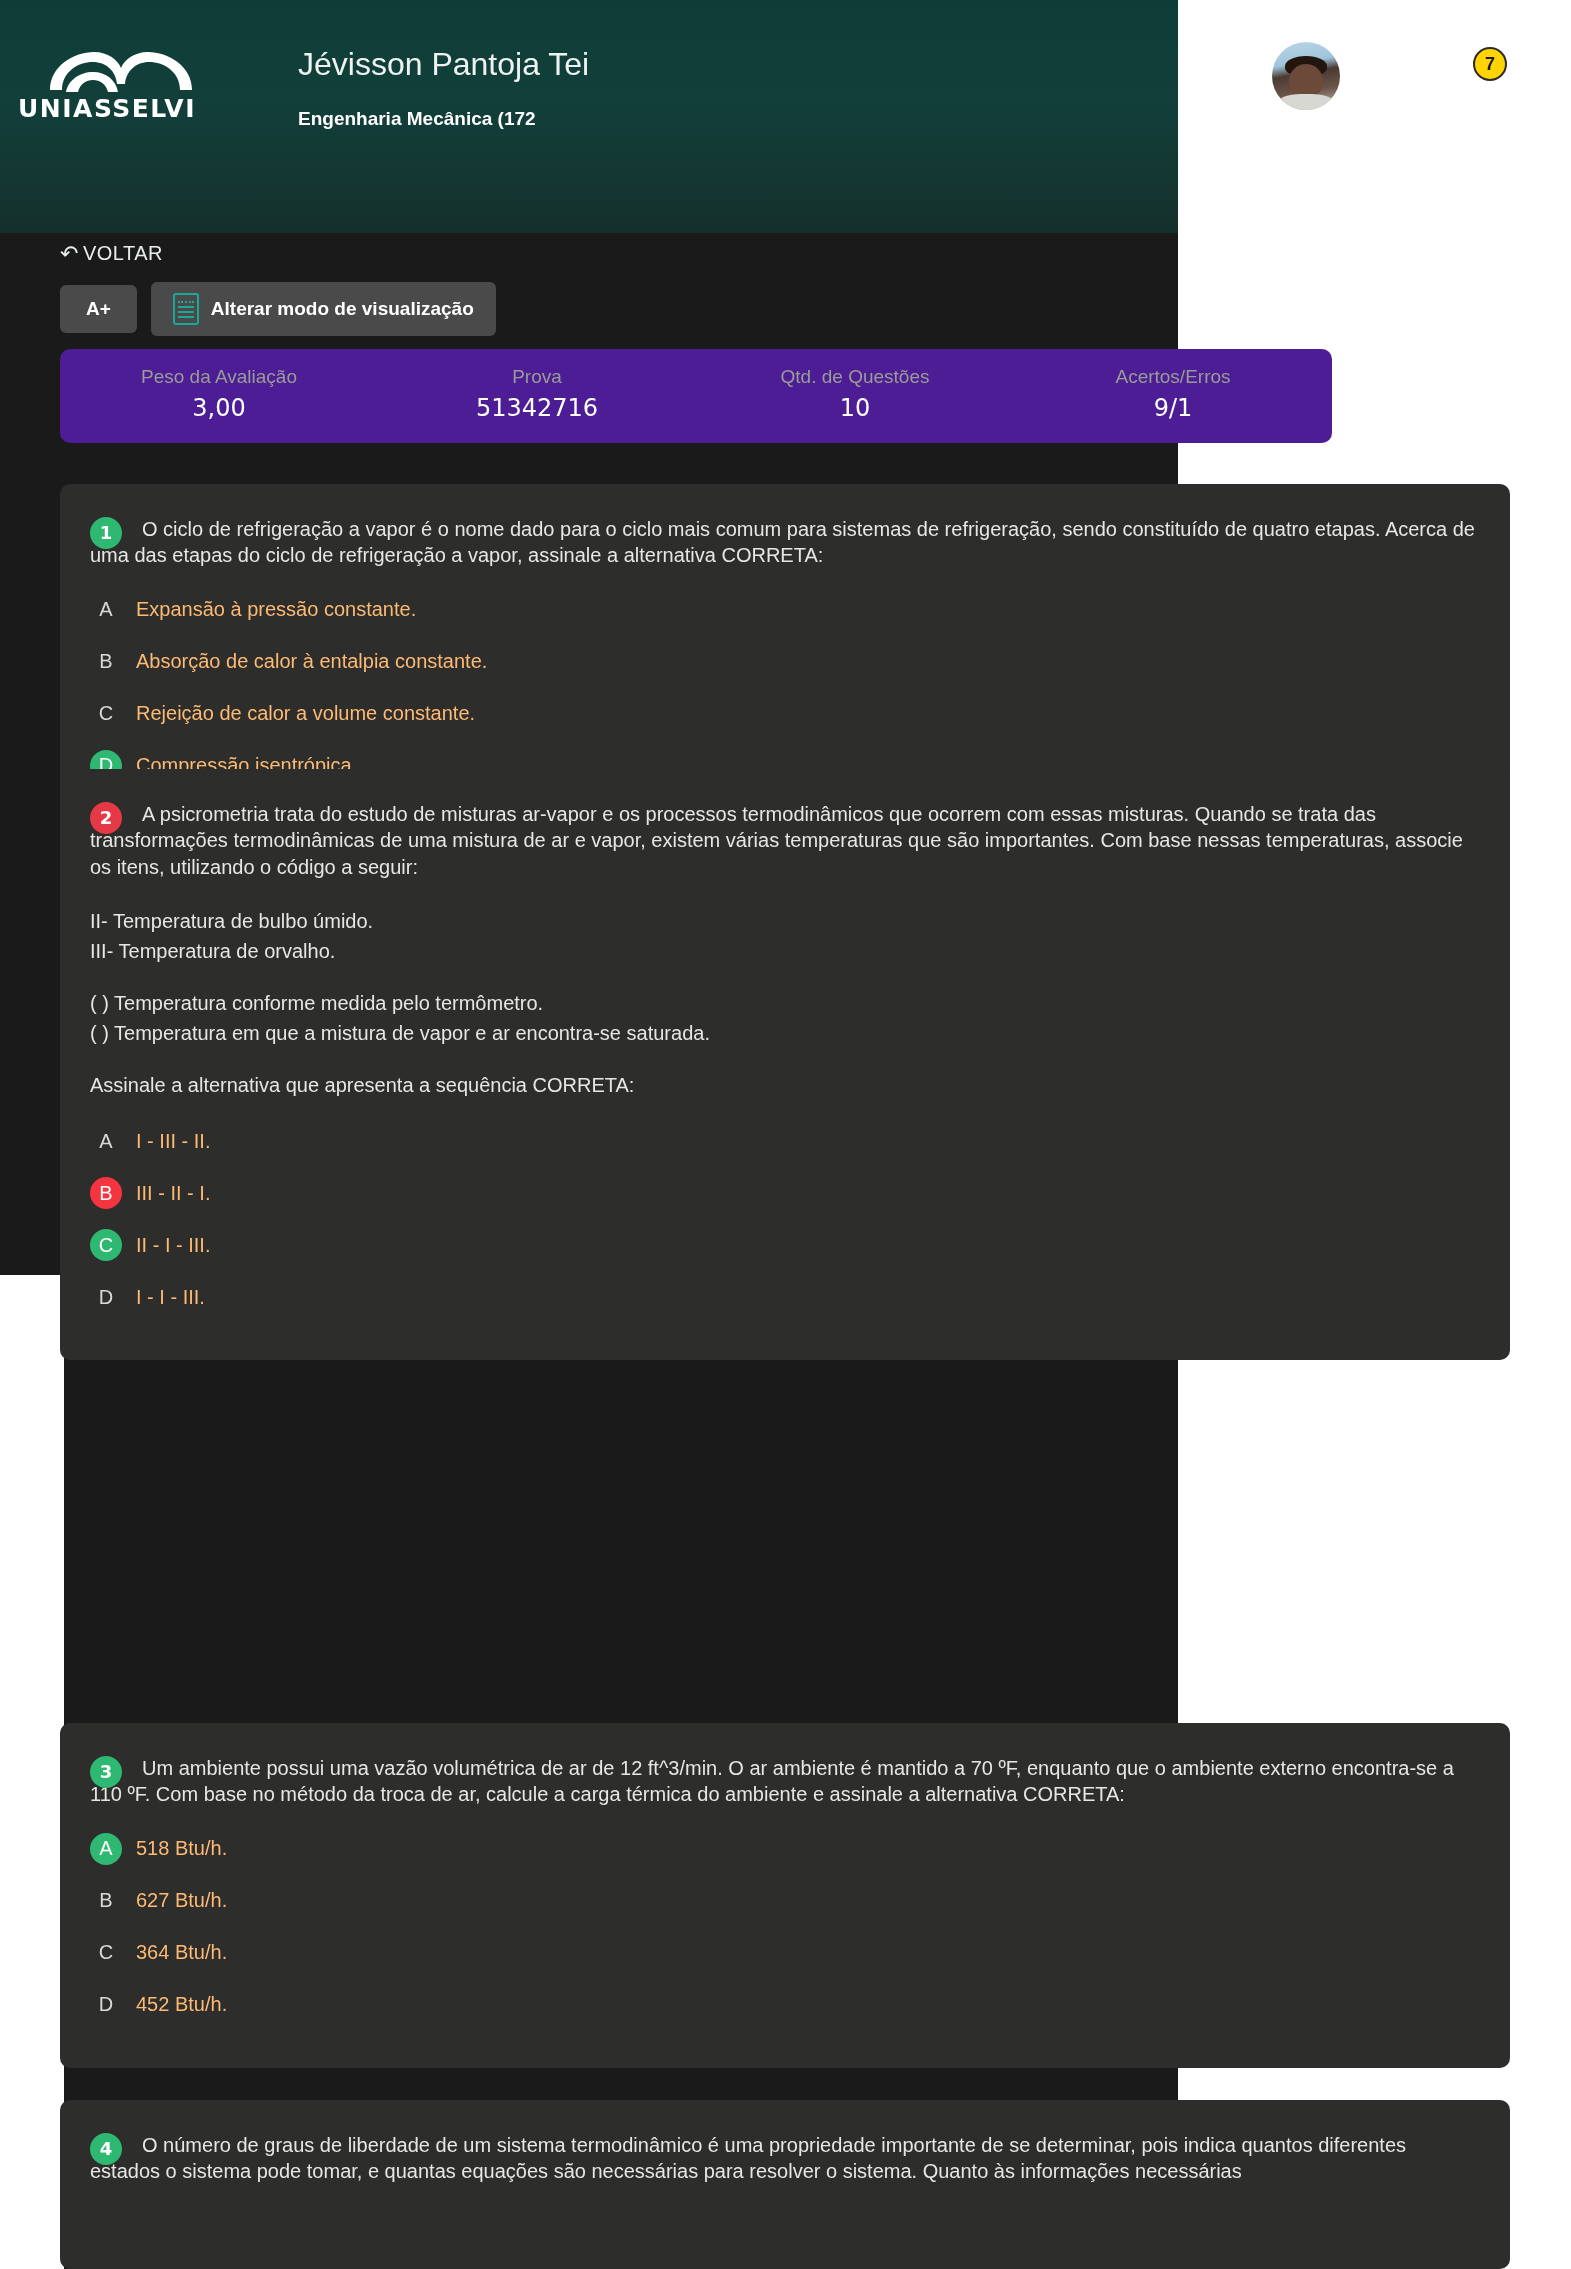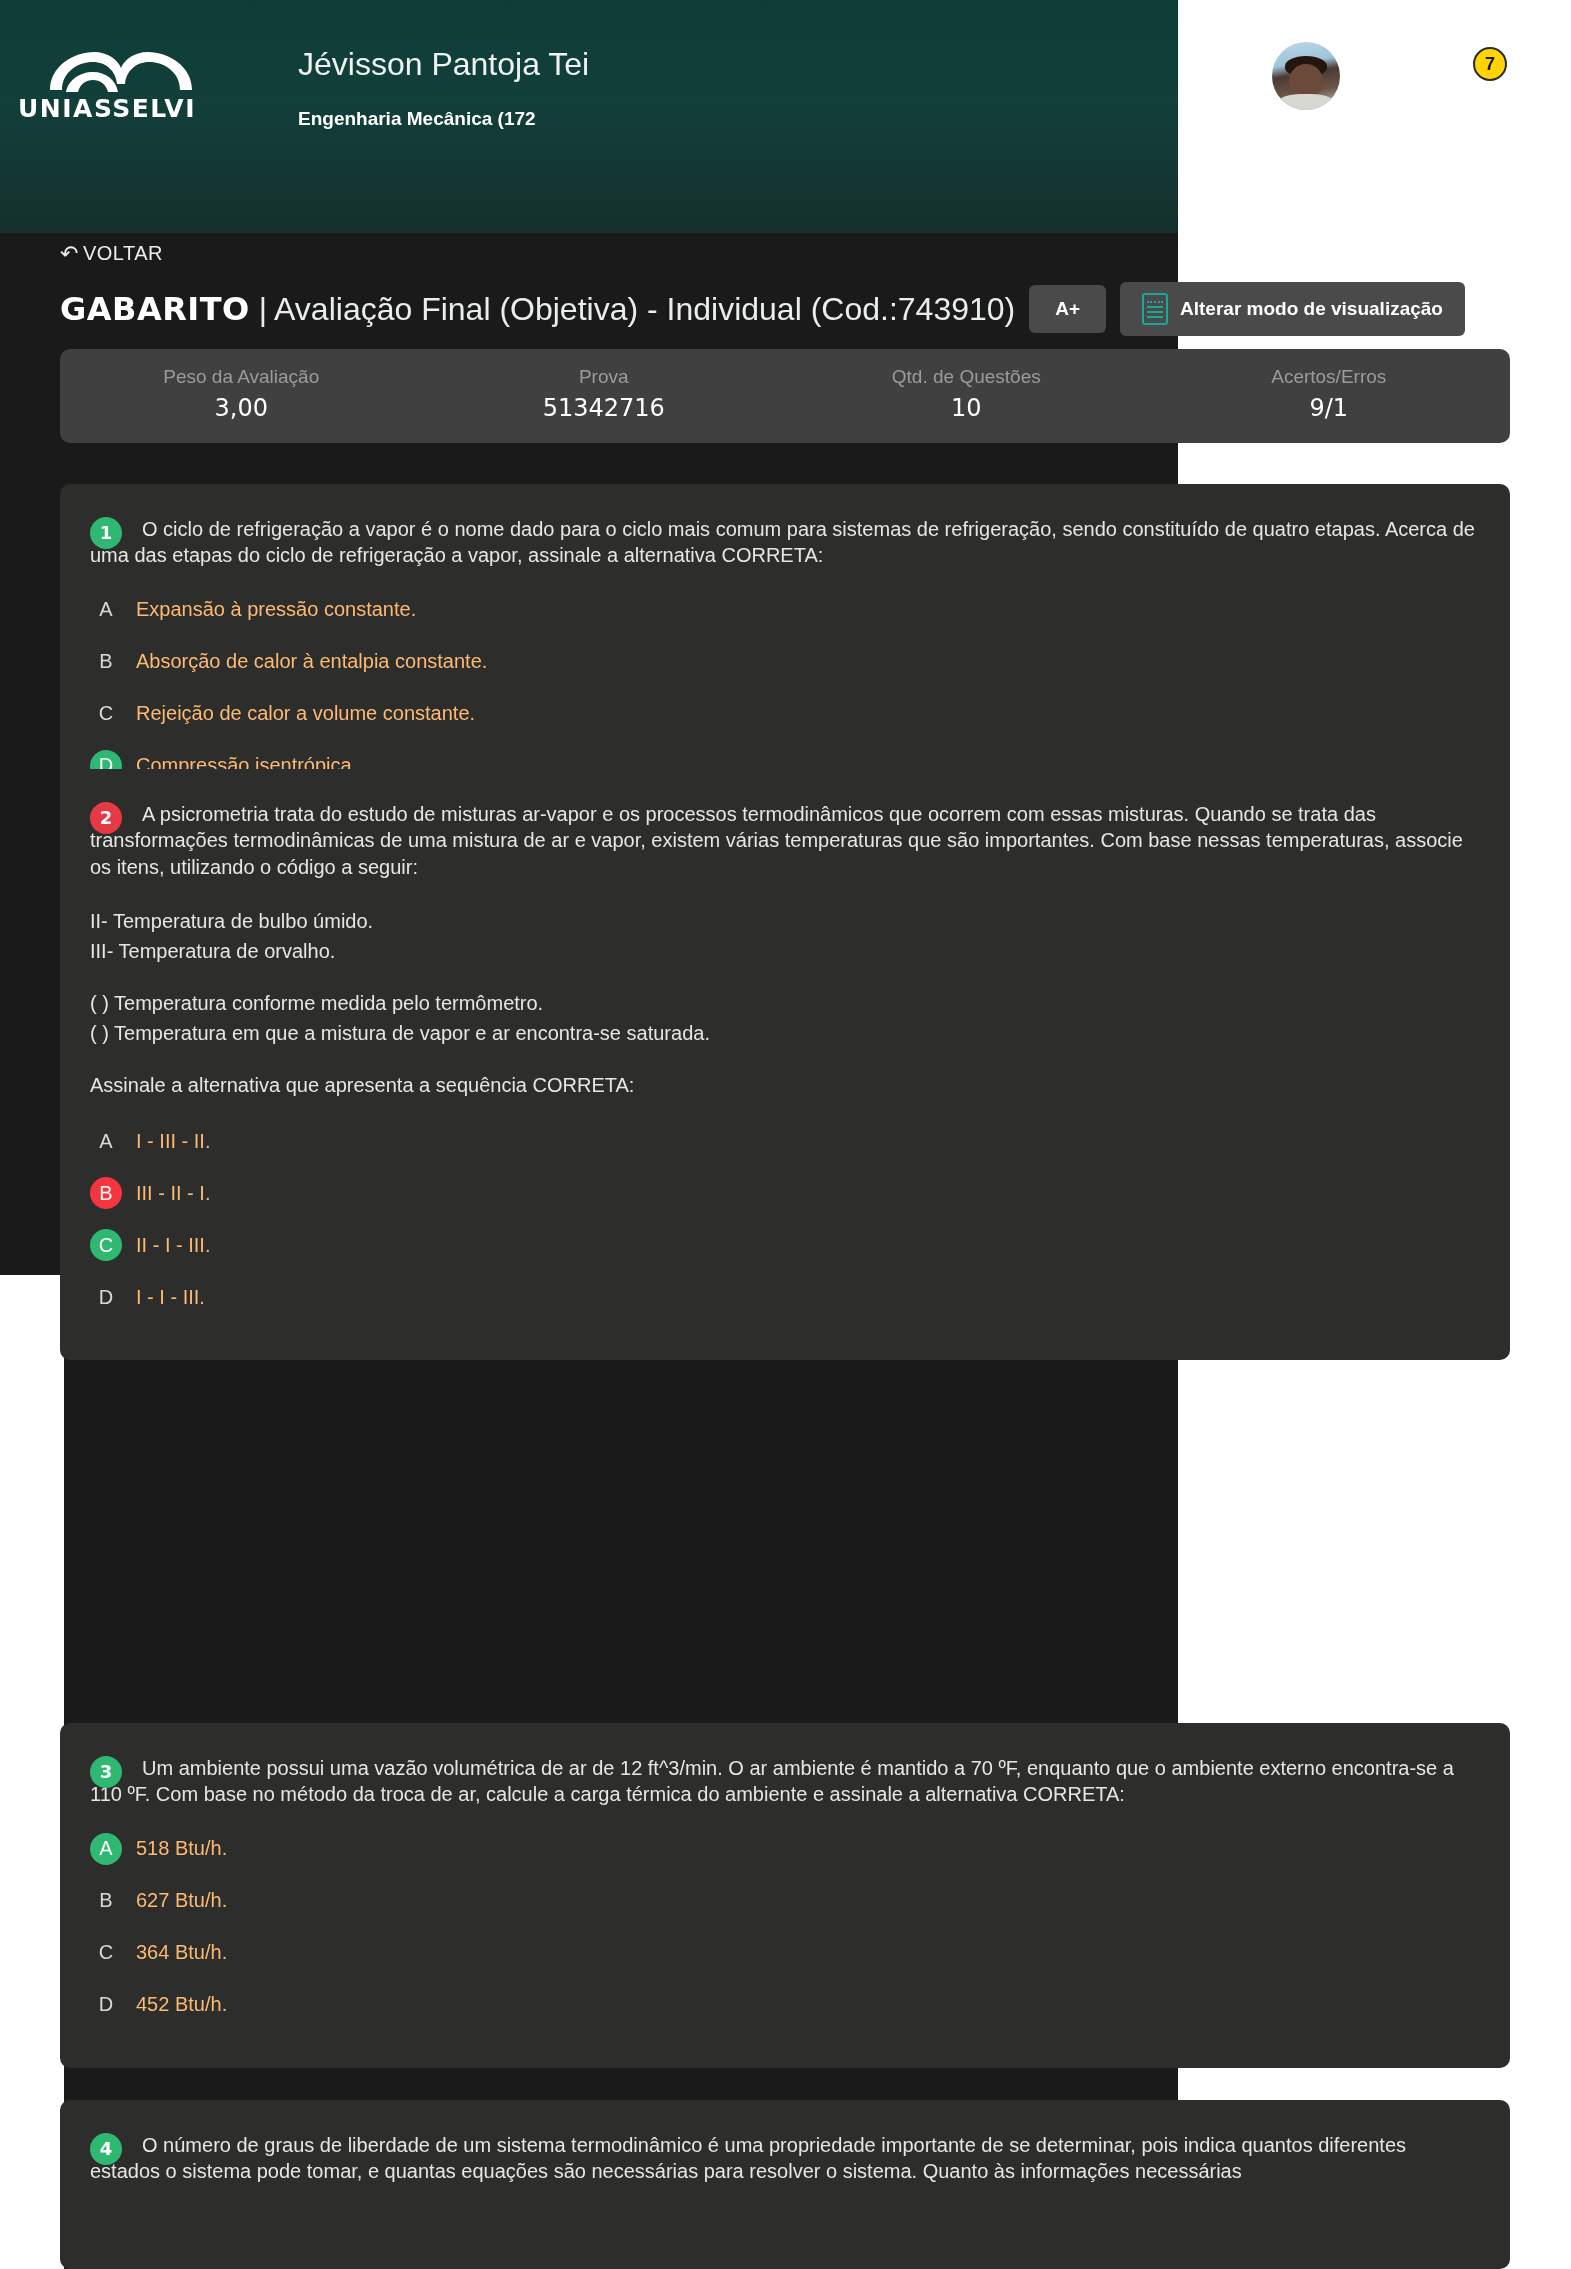--- a/index.html
+++ b/index.html
@@ -175,22 +175,22 @@
   .doc-icon i.dots {
     background:none;
     border-top:2px dotted #1aa89b;
     height:0;
   }
 
   
   .stats-bar {
     position:absolute;
     left:60px; top:349px;
-    width:1450px; height:94px;
-    background:#404040;
+    width:1272px; height:94px;
+    background:#4c1d95;
     border-radius:10px;
     display:flex;
   }
   .stat { flex:1; text-align:center; padding-top:17px; }
   .stat-label {
     color:#9b9b97;
     font-size:19px;
     font-weight:300;
   }
   .stat-value {
@@ -298,23 +298,20 @@
     <div class="shirt"></div>
   </div>
   <div class="notif-badge">7</div>
 
   <div class="back-link">
     <span class="back-icon">↶</span>
     <span>VOLTAR</span>
   </div>
 
   <div class="title-row">
-    <div class="title-text">
-      <span class="strong">GABARITO</span><span> | Avaliação Final (Objetiva) - Individual (Cod.:743910)</span>
-    </div>
     <button class="btn btn-aplus">A+</button>
     <button class="btn btn-view">
       <span class="doc-icon">
         <i class="dots"></i>
           <i></i>
           <i></i>
           <i></i>
       </span>
       <span>Alterar modo de visualização</span>
     </button>

